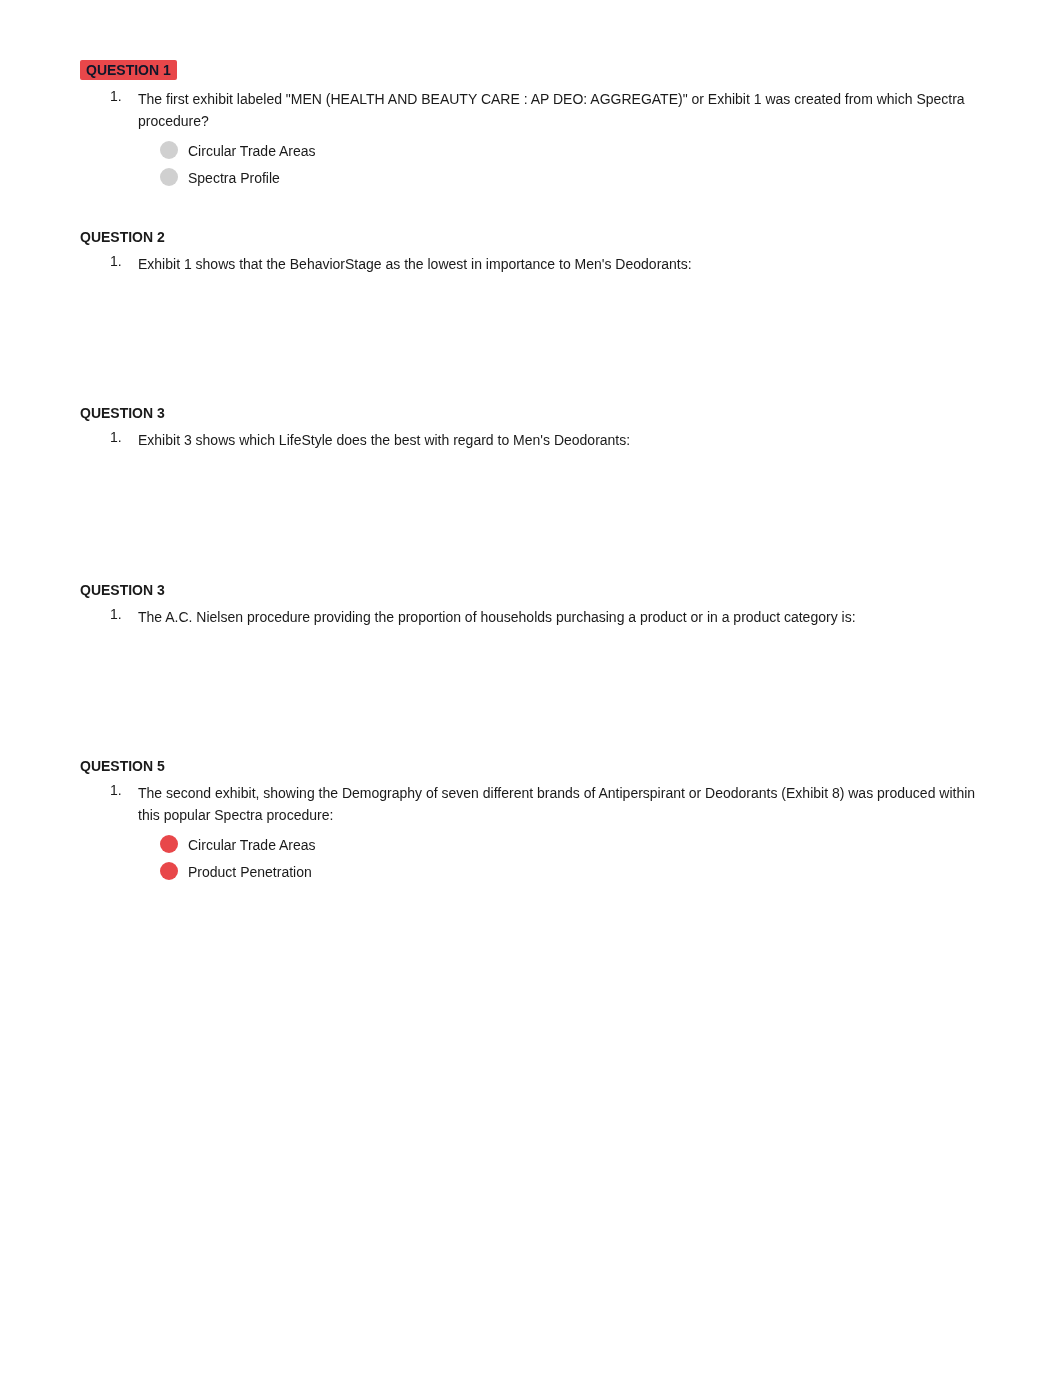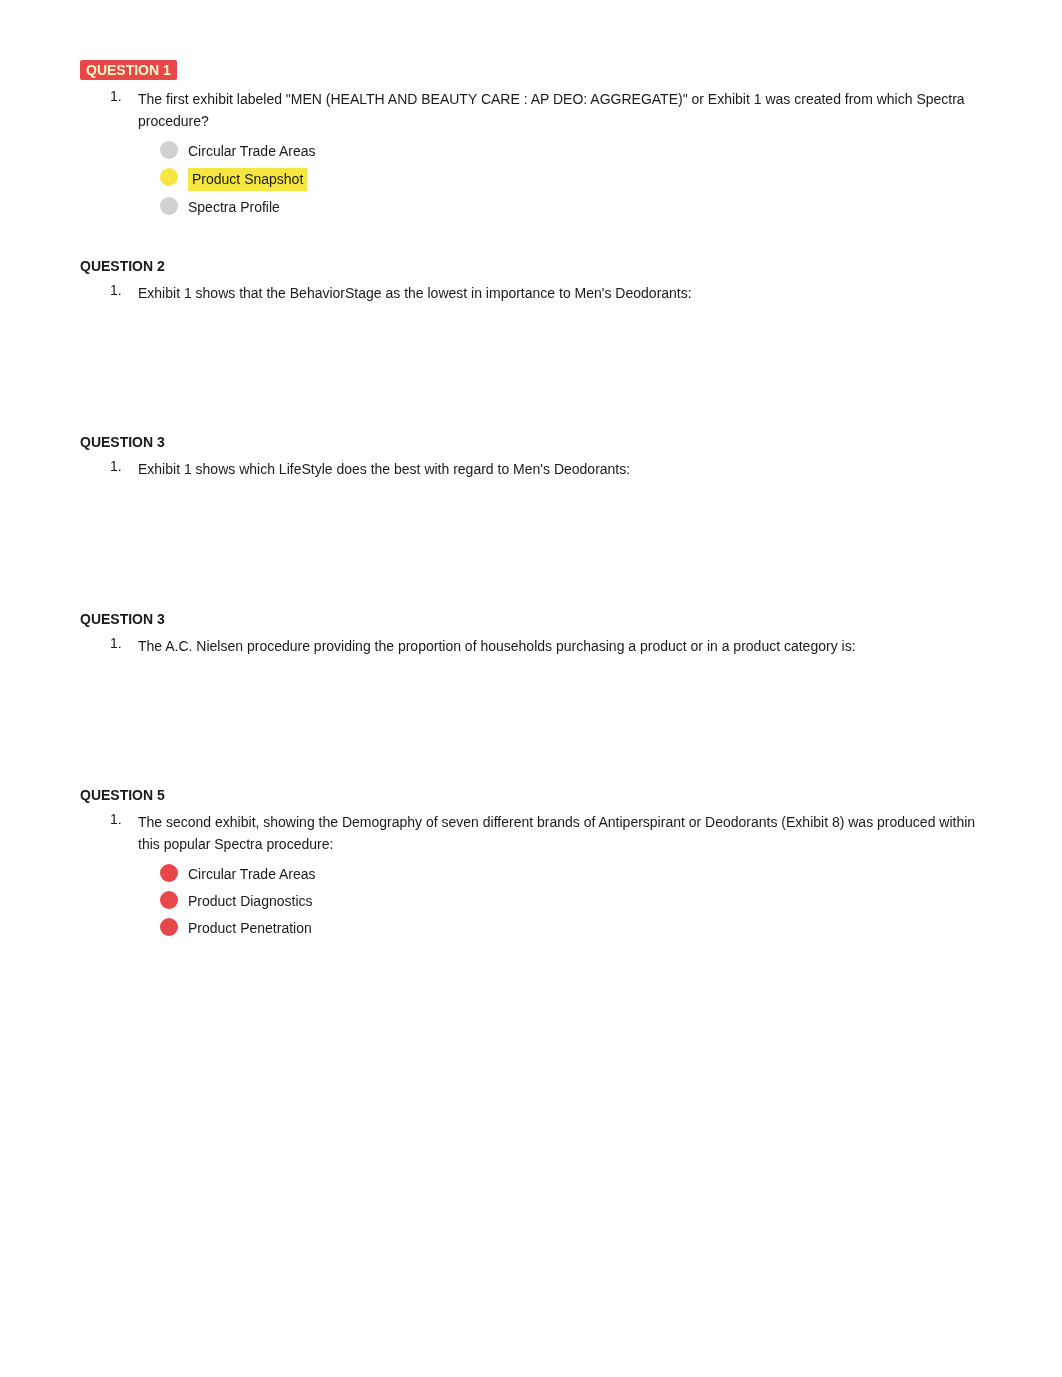--- a/index.html
+++ b/index.html
@@ -24,21 +24,21 @@
 
     .question-title {
       font-weight: bold;
       font-size: 14px;
       margin-bottom: 8px;
       display: inline-block;
     }
 
     .question-title.highlighted {
       background-color: #e8474a;
-      color: #fef9c3;
+      color: #0f172a;
       padding: 2px 6px;
       border-radius: 2px;
     }
 
     .options-list {
       margin-left: 80px;
       margin-top: 8px;
     }
 
     .option-item {
@@ -104,50 +104,42 @@
 <div id="questions-container">
     <div class="question-block"><div class="question-title highlighted">QUESTION 1</div><div class="list-item-wrapper">
         <span class="list-number">1.</span>
         <span class="list-content">The first exhibit labeled "MEN (HEALTH AND BEAUTY CARE : AP DEO: AGGREGATE)" or Exhibit 1 was created from which Spectra procedure?</span>
       </div><div class="options-list">
         <div class="option-item">
           <span class="option-bullet"></span>
           <span class="option-label">Circular Trade Areas</span>
         </div>
         <div class="option-item">
-          <span class="option-bullet yellow"></span>
-          <span class="option-label highlighted-yellow">Product Snapshot</span>
-        </div>
-        <div class="option-item">
           <span class="option-bullet"></span>
           <span class="option-label">Spectra Profile</span>
         </div>
       </div></div>
     <div class="question-block"><div class="question-title">QUESTION 2</div><div class="list-item-wrapper">
         <span class="list-number">1.</span>
         <span class="list-content">Exhibit 1 shows that the BehaviorStage as the lowest in importance to Men's Deodorants:</span>
       </div><div class="answer-area"></div></div>
     <div class="question-block"><div class="question-title">QUESTION 3</div><div class="list-item-wrapper">
         <span class="list-number">1.</span>
-        <span class="list-content">Exhibit 1 shows which LifeStyle does the best with regard to Men's Deodorants:</span>
+        <span class="list-content">Exhibit 3 shows which LifeStyle does the best with regard to Men's Deodorants:</span>
       </div><div class="answer-area"></div></div>
     <div class="question-block"><div class="question-title">QUESTION 3</div><div class="list-item-wrapper">
         <span class="list-number">1.</span>
         <span class="list-content">The A.C. Nielsen procedure providing the proportion of households purchasing a product or in a product category is:</span>
       </div><div class="answer-area"></div></div>
     <div class="question-block"><div class="question-title">QUESTION 5</div><div class="list-item-wrapper">
         <span class="list-number">1.</span>
         <span class="list-content">The second exhibit, showing the Demography of seven different brands of Antiperspirant or Deodorants (Exhibit 8) was produced within this popular Spectra procedure:</span>
       </div><div class="options-list">
         <div class="option-item">
           <span class="option-bullet red"></span>
           <span class="option-label">Circular Trade Areas</span>
         </div>
         <div class="option-item">
           <span class="option-bullet red"></span>
-          <span class="option-label">Product Diagnostics</span>
-        </div>
-        <div class="option-item">
-          <span class="option-bullet red"></span>
           <span class="option-label">Product Penetration</span>
         </div>
       </div></div>
   </div>
 
 </body></html>

